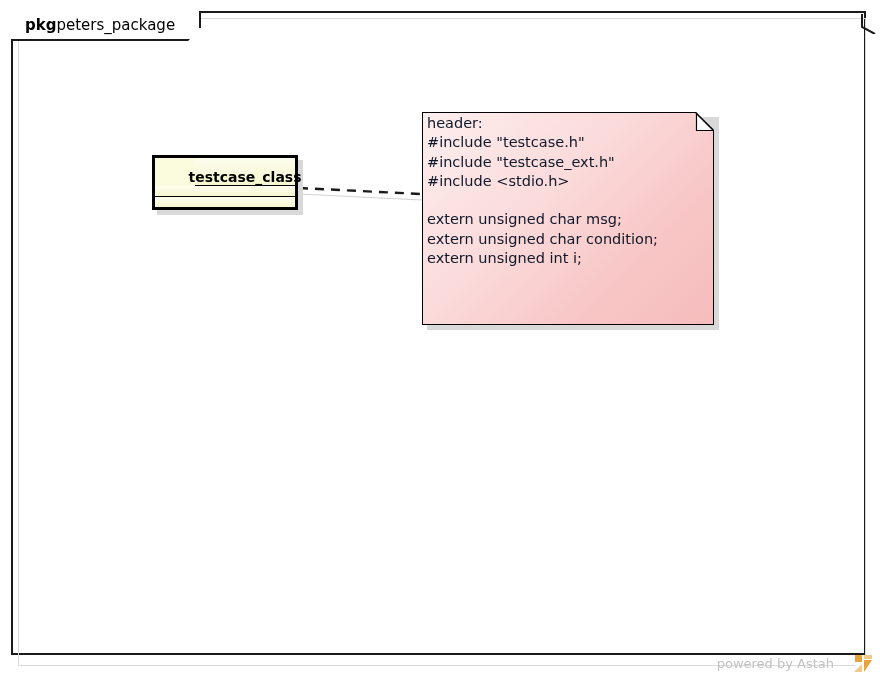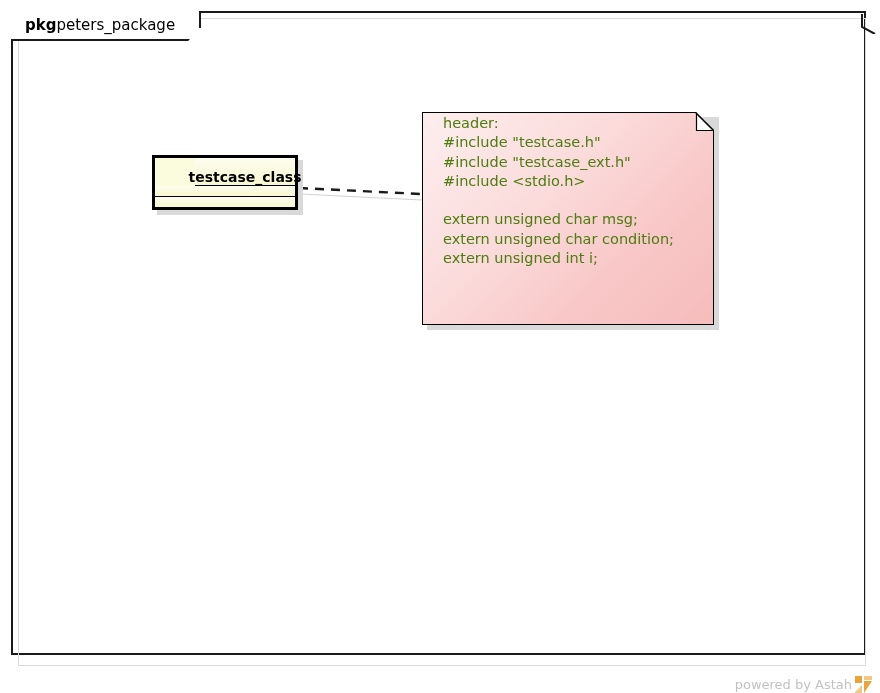--- a/index.html
+++ b/index.html
@@ -148,47 +148,47 @@
   #note-fold {
     position: absolute;
     left: 422px;
     top: 112px;
     width: 292px;
     height: 213px;
     pointer-events: none;
   }
   #note-text {
     position: absolute;
-    left: 443px;
+    left: 427px;
     top: 114px;
     width: 280px;
     font-size: 14.5px;
     line-height: 19.3px;
-    color: #4d7c0f;
+    color: #0f172a;
     white-space: pre-wrap;
   }
 
   
   #connector {
     position: absolute;
     left: 0;
     top: 0;
     width: 880px;
     height: 693px;
     pointer-events: none;
   }
 
   
   #watermark {
     position: absolute;
     right: 8px;
-    bottom: 0;
+    bottom: 21px;
     display: flex;
     align-items: center;
-    gap: 3px;
+    gap: 21px;
   }
   #watermark-text {
     font-size: 13px;
     color: #c2c2c2;
     font-family: "DejaVu Sans", "Liberation Sans", sans-serif;
   }
   #astah-logo {
     width: 17px;
     height: 17px;
   }

